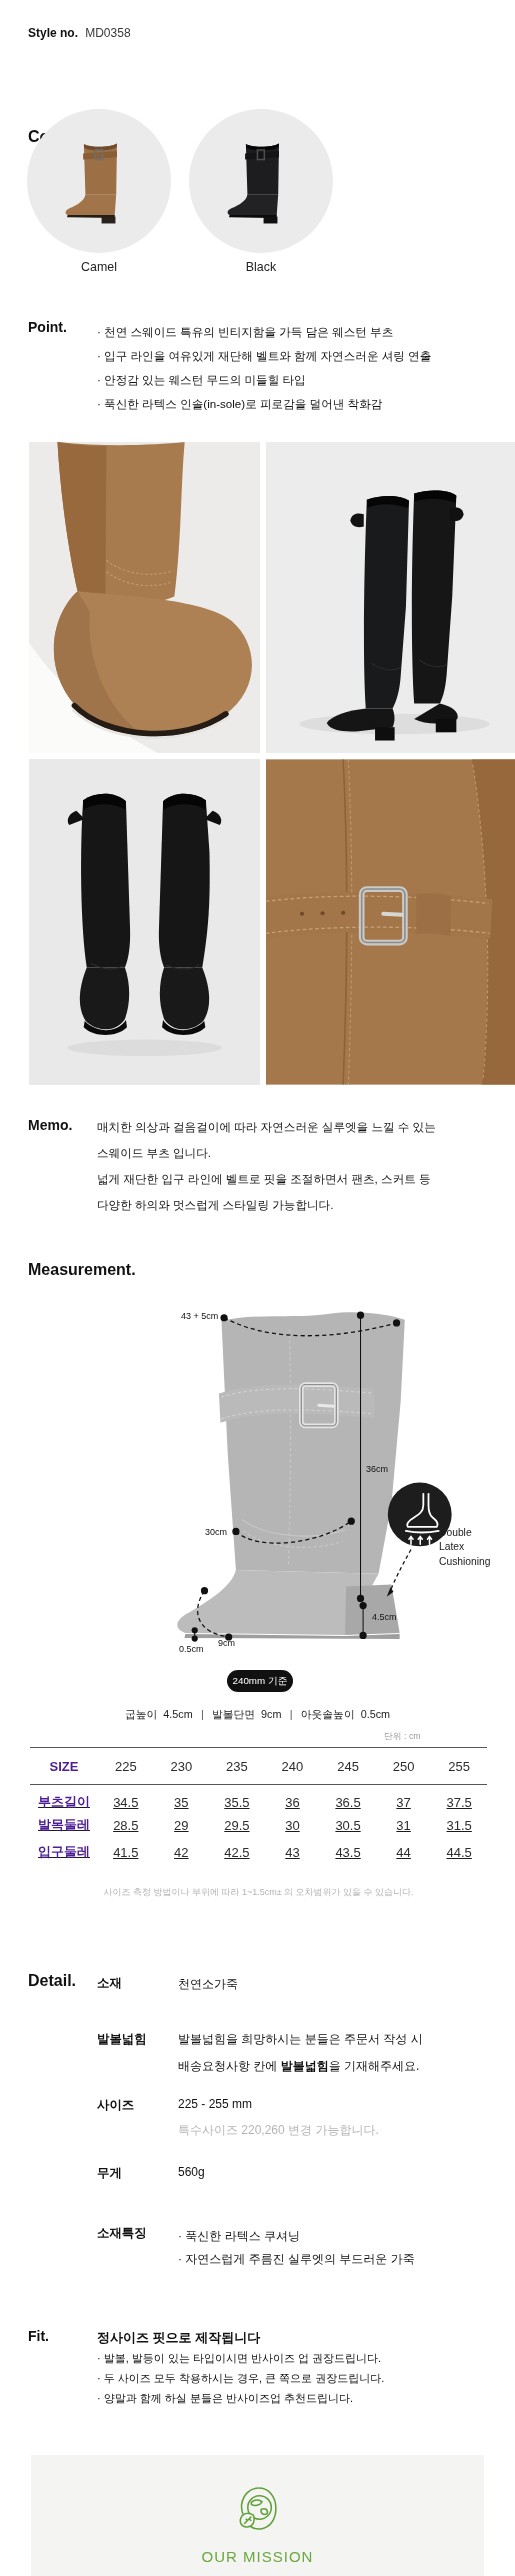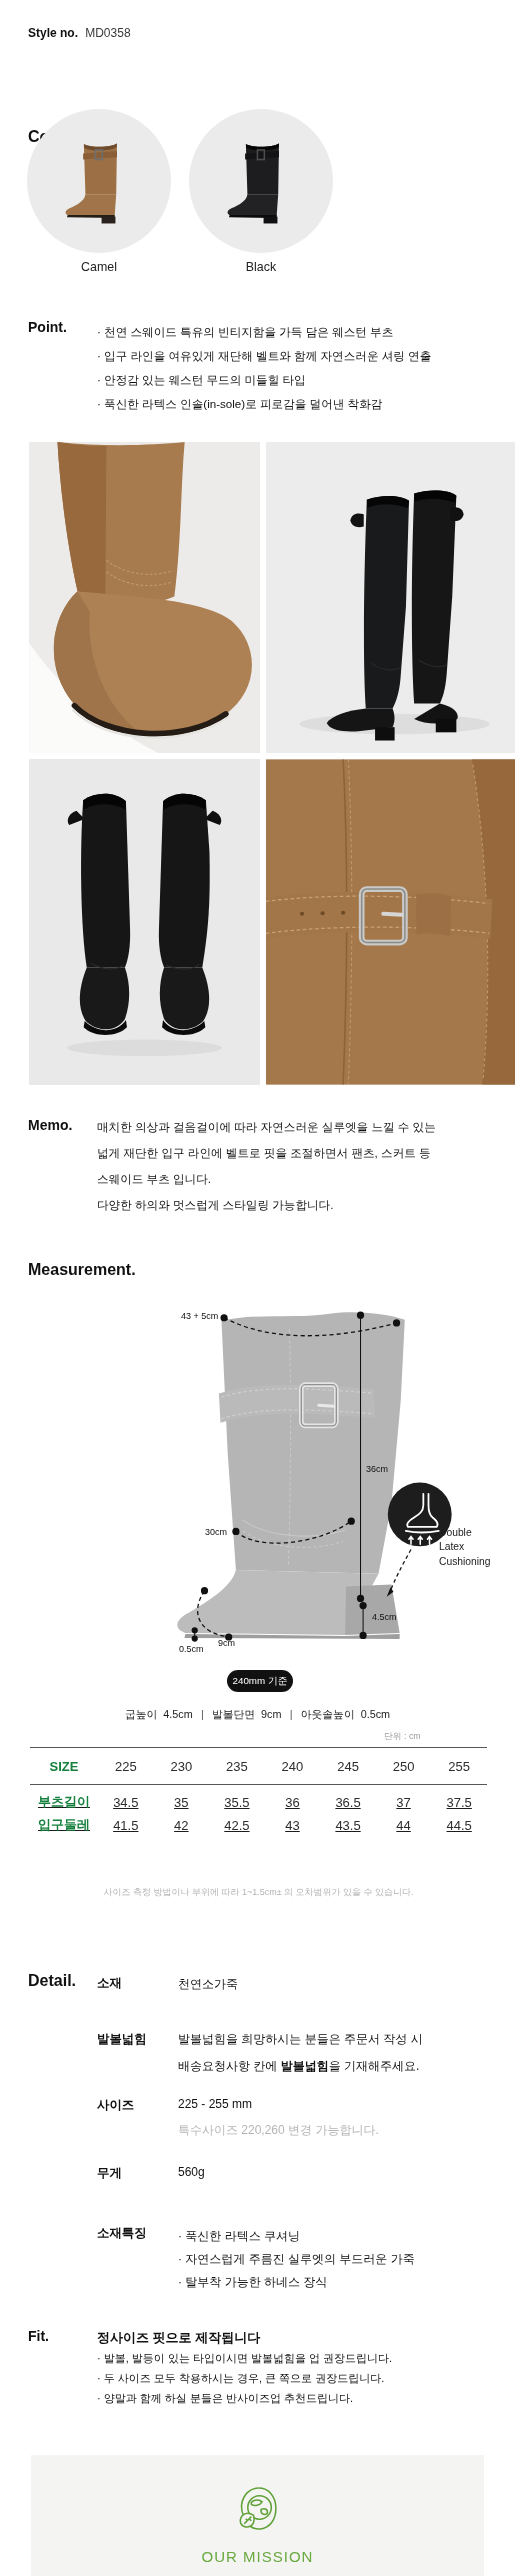--- a/index.html
+++ b/index.html
@@ -35,21 +35,21 @@
   .summary b{font-weight:normal;}
   .summary .sep{color:#555;margin:0 8.2px;}
   .unit-note{left:384px;top:1731px;width:103px;text-align:left;font-size:8.8px;color:#9c9c9c;}
   
   #size-table{position:absolute;left:30px;top:1747px;width:457px;border-collapse:collapse;table-layout:fixed;
               border-top:1px solid #565656;}
   #size-table thead tr{height:37px;border-bottom:1px solid #565656;}
   #size-table tbody tr{height:27px;text-decoration:underline;}
   #size-table tbody tr:first-child td,#size-table tbody tr:first-child th{padding-top:8.2px;}
   #size-table th,#size-table td{text-align:center;font-size:13px;color:#2d2d2d;padding:0;font-weight:normal;}
-  #size-table th.bold{font-weight:bold;color:#15803d;}
+  #size-table th.bold{font-weight:bold;color:#4c1d95;}
   .table-note{left:30px;top:1886px;width:457px;text-align:center;font-size:9px;color:#b3b3b3;}
   
   .detail-heading{left:28px;top:1972px;font-size:16px;}
   .dlabel{font-weight:bold;color:#111;font-size:12.4px;left:97px;white-space:nowrap;}
   .dvalue{font-size:12px;color:#111;left:178px;white-space:nowrap;}
   .dgray{color:#b5b5b5;}
   
   .fit-heading{left:28px;top:2328px;font-size:14px;}
   .fit-title{left:97px;top:2329px;font-size:13px;font-weight:bold;color:#111;white-space:nowrap;}
   .fit-list{left:97px;top:2348px;font-size:11px;line-height:20px;color:#111;white-space:nowrap;}
@@ -171,22 +171,22 @@
       <rect x="186" y="252" width="84" height="104" rx="10" fill="none" stroke="#c9c9c7" stroke-width="11"></rect>
       <rect x="186" y="252" width="84" height="104" rx="10" fill="none" stroke="#8b8b89" stroke-width="3"></rect>
       <path d="M228,300 L264,302" stroke="#d6d6d4" stroke-width="8" stroke-linecap="round"></path>
       <path d="M292,262 C320,258 344,260 360,266 L358,344 C340,338 316,336 292,340 Z" fill="#9c7044"></path>
     </svg>
   </div>
 
   <div class="abs heading memo-heading">Memo.</div>
   <div class="abs memo-list">
     <div>매치한 의상과 걸음걸이에 따라 자연스러운 실루엣을 느낄 수 있는</div>
+    <div>스웨이드 부츠 입니다.</div>
     <div>넓게 재단한 입구 라인에 벨트로 핏을 조절하면서 팬츠, 스커트 등</div>
-    <div>스웨이드 부츠 입니다.</div>
     <div>다양한 하의와 멋스럽게 스타일링 가능합니다.</div>
   </div>
 
   <div class="abs heading measure-heading">Measurement.</div>
 
   <div class="abs diagram">
     <svg class="abs" style="left:170px;top:0;" width="345" height="402" viewBox="0 0 670 780">
 
       <path d="M100,45 C160,28 250,40 310,30 C370,22 430,32 456,42 L448,200 L430,400 L405,535 L128,528 L112,300 Z" fill="#b5b5b5"></path>
       <path d="M128,528 C120,560 78,586 38,610 C10,624 6,642 30,650 L340,654 L405,535 Z" fill="#bcbcbc"></path>
@@ -280,20 +280,30 @@
         <th class="bold">부츠길이</th>
         <td>34.5</td>
         <td>35</td>
         <td>35.5</td>
         <td>36</td>
         <td>36.5</td>
         <td>37</td>
         <td>37.5</td>
       </tr>
       <tr>
+        <th class="bold">발목둘레</th>
+        <td>28.5</td>
+        <td>29</td>
+        <td>29.5</td>
+        <td>30</td>
+        <td>30.5</td>
+        <td>31</td>
+        <td>31.5</td>
+      </tr>
+      <tr>
         <th class="bold">입구둘레</th>
         <td>41.5</td>
         <td>42</td>
         <td>42.5</td>
         <td>43</td>
         <td>43.5</td>
         <td>44</td>
         <td>44.5</td>
       </tr>
     </tbody>
@@ -314,27 +324,26 @@
   <div class="abs dvalue" style="top:2097px;">225 - 255 mm</div>
   <div class="abs dvalue dgray" style="top:2122px;">특수사이즈 220,260 변경 가능합니다.</div>
 
   <div class="abs dlabel" style="top:2165px;">무게</div>
   <div class="abs dvalue" style="top:2165px;">560g</div>
 
   <div class="abs dlabel" style="top:2225px;">소재특징</div>
   <div class="abs dvalue" style="top:2225px;line-height:23px;">
     <div>· 푹신한 라텍스 쿠셔닝</div>
     <div>· 자연스럽게 주름진 실루엣의 부드러운 가죽</div>
-    <div>· 탈부착 가능한 하네스 장식</div>
   </div>
 
   <div class="abs heading fit-heading">Fit.</div>
   <div class="abs fit-title">정사이즈 핏으로 제작됩니다</div>
   <div class="abs fit-list">
-    <div>· 발볼, 발등이 있는 타입이시면 발볼넓힘을 업 권장드립니다.</div>
+    <div>· 발볼, 발등이 있는 타입이시면 반사이즈 업 권장드립니다.</div>
     <div>· 두 사이즈 모두 착용하시는 경우, 큰 쪽으로 권장드립니다.</div>
     <div>· 양말과 함께 하실 분들은 반사이즈업 추천드립니다.</div>
   </div>
 
   <div class="abs mission-card">
     <svg class="mission-logo" width="47" height="47" viewBox="0 0 92 92">
       <g fill="none" stroke="#5fa136" stroke-width="3">
         <path d="M48,4 C68,4 82,20 82,44 C82,66 70,82 52,84 C40,85 30,80 24,70"></path>
         <path d="M48,4 C32,4 18,16 15,36 C14,46 16,54 20,60"></path>
         <circle cx="50" cy="42" r="23"></circle>

